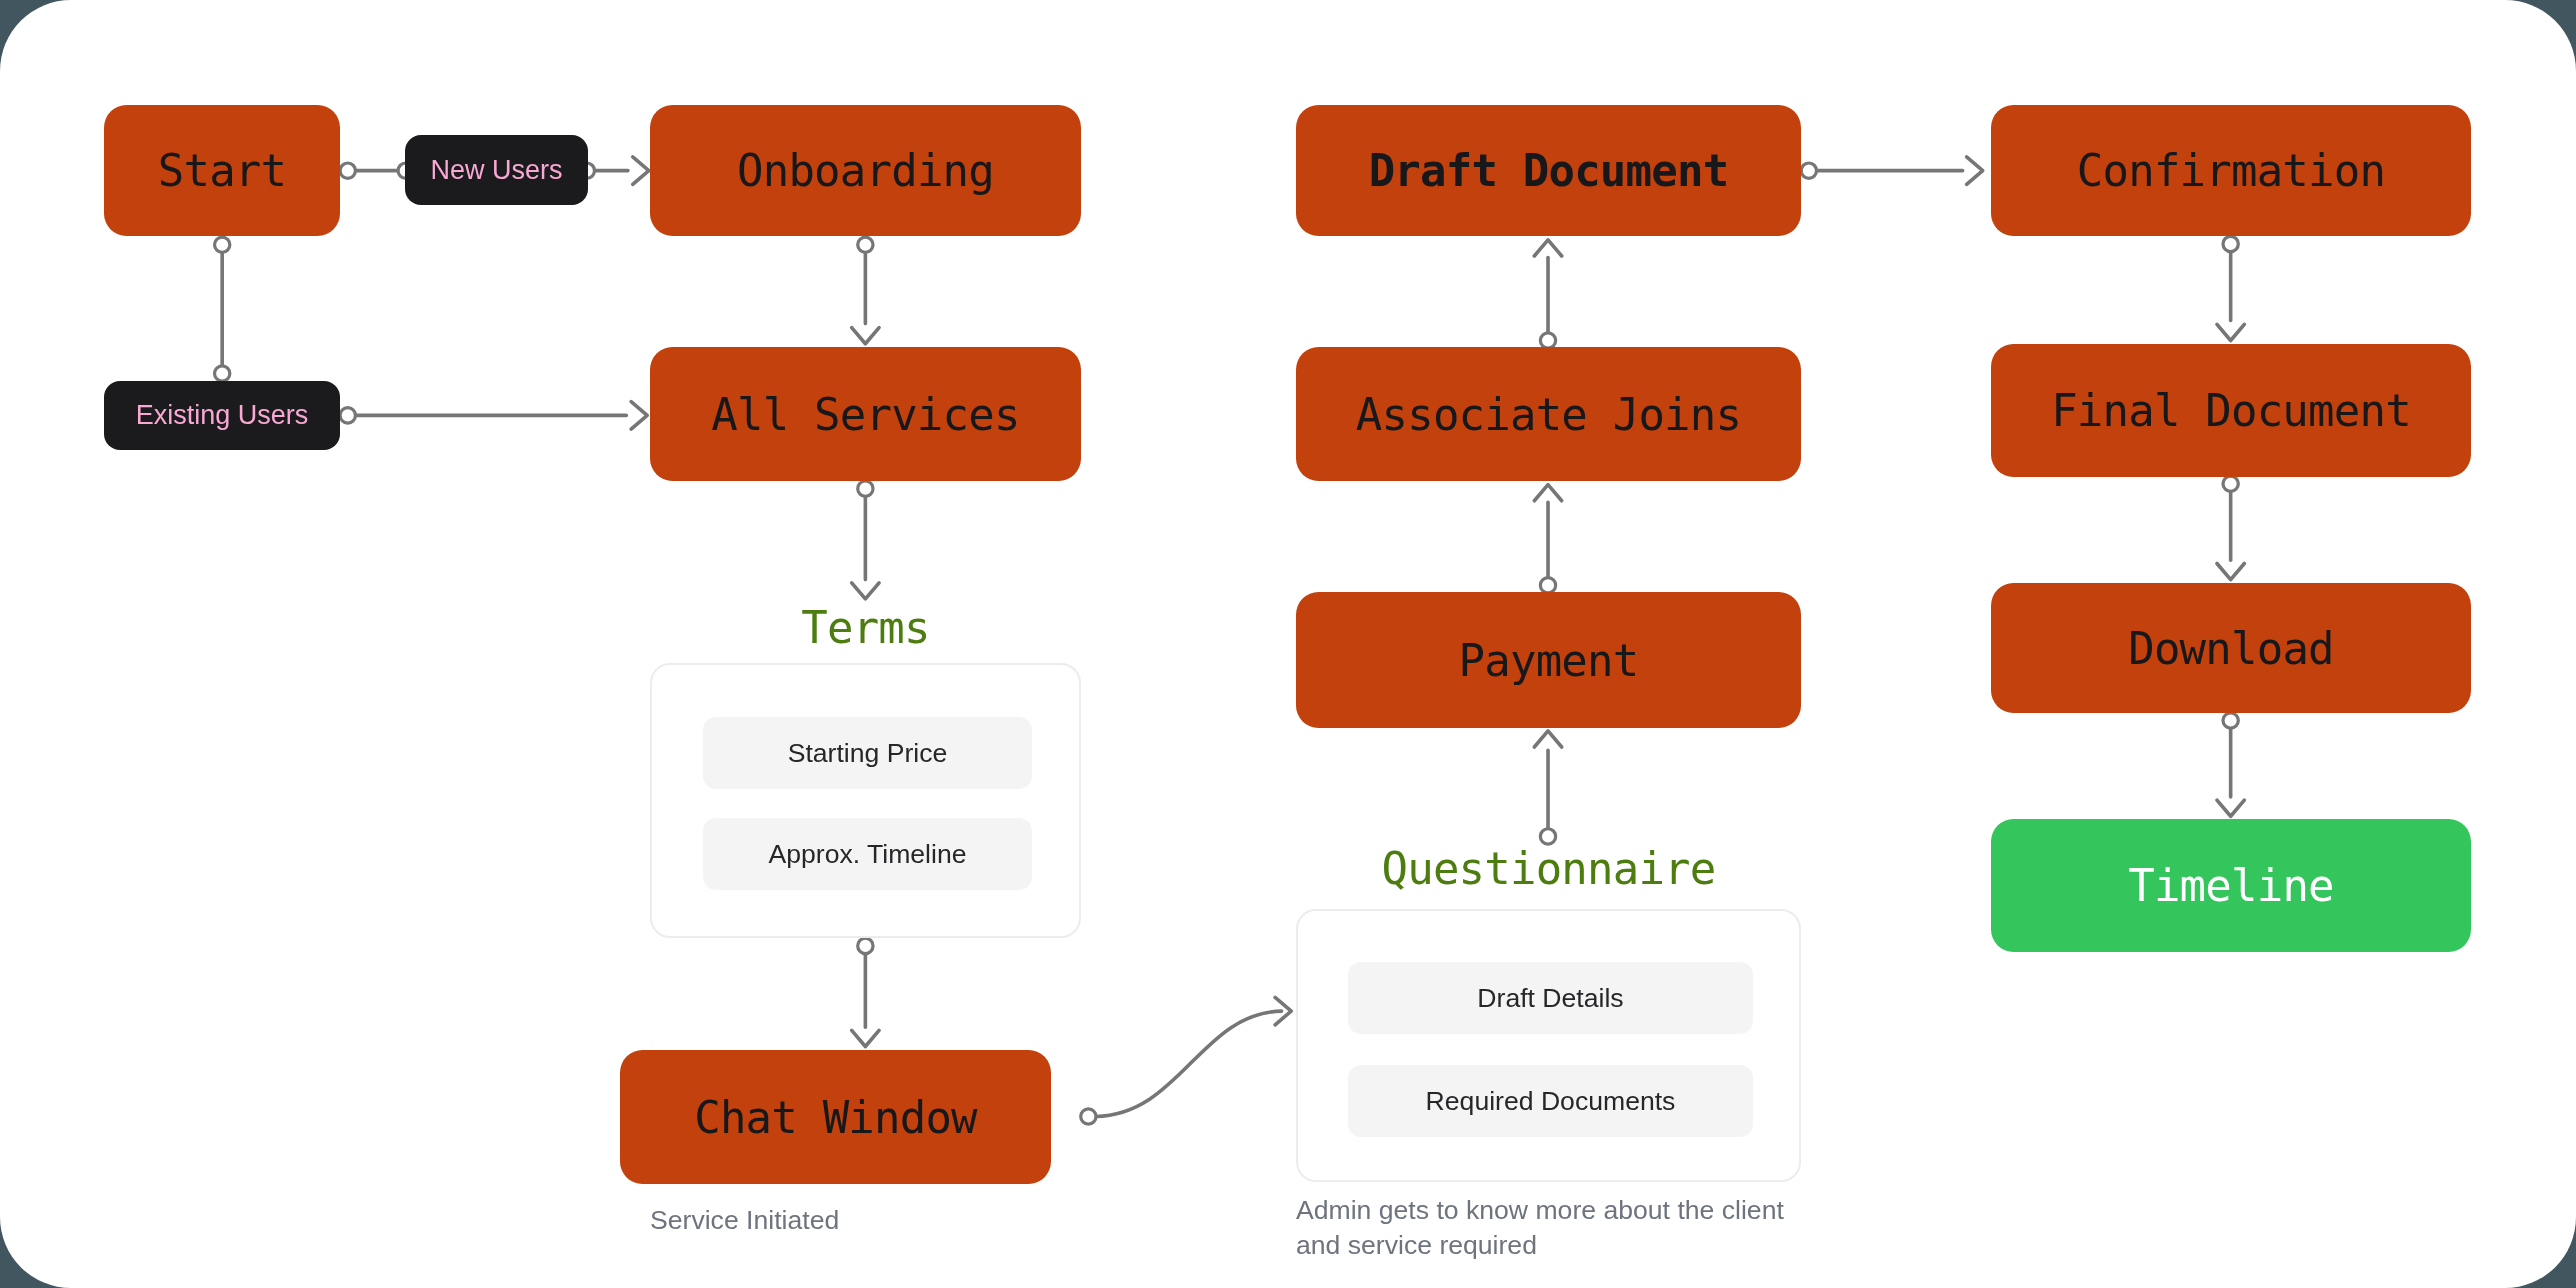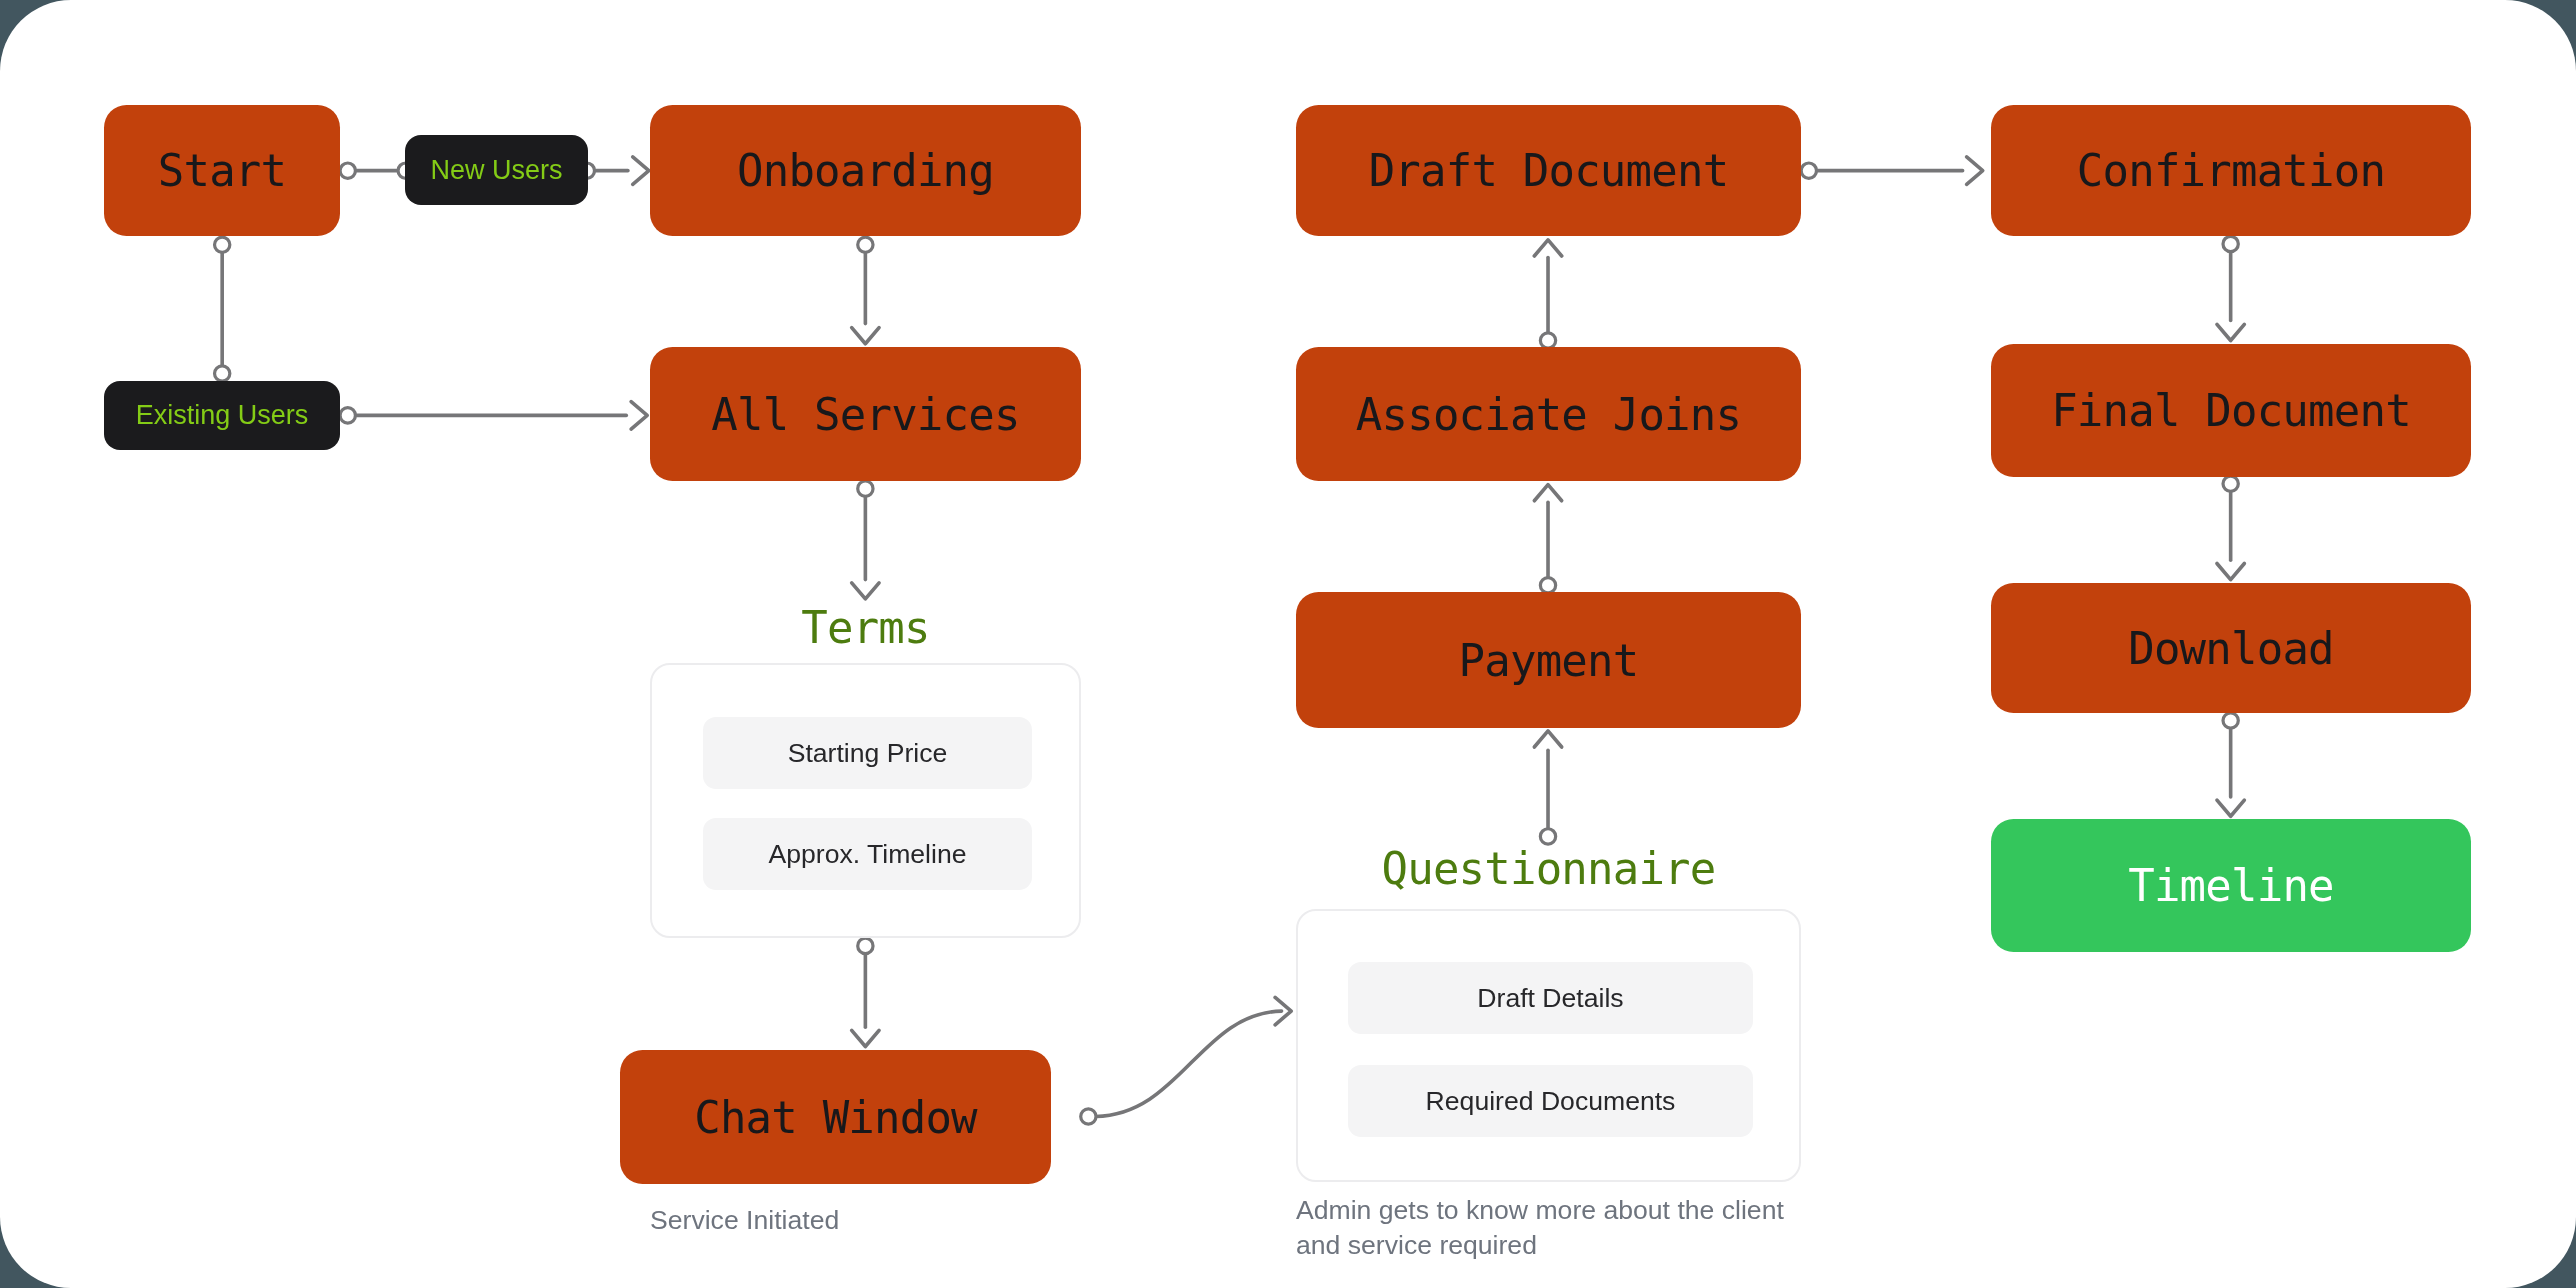--- a/index.html
+++ b/index.html
@@ -36,21 +36,21 @@
   }
   .node.success { background: #34c65c; color: #ffffff; }
 
   .pill {
     position: absolute;
     background: #1b1b1d;
     border-radius: 16px;
     display: flex; align-items: center; justify-content: center;
     font-family: "Liberation Sans", sans-serif;
     font-size: 27px; font-weight: 400;
-    color: #84cc16;
+    color: #f9a8d4;
     box-sizing: border-box;
   }
 
   .group-title {
     position: absolute;
     display: flex; align-items: center; justify-content: center;
     font-family: "DejaVu Sans Mono", monospace;
     font-size: 44px; font-weight: 500;
     color: #4d7c0f;
     letter-spacing: -0.8px;
@@ -78,21 +78,21 @@
     font-size: 26.6px; font-weight: 400;
     color: #6e747e;
     line-height: 35px;
   }
 
   
   .n-start          { left: 104px;  top: 105px;  width: 236px; height: 131px; }
   .n-onboarding     { left: 650px;  top: 105px;  width: 431px; height: 131px; }
   .n-all-services   { left: 650px;  top: 347px;  width: 431px; height: 134px; }
   .n-chat-window    { left: 620px;  top: 1050px; width: 431px; height: 134px; }
-  .n-draft-document { left: 1296px; top: 105px;  width: 505px; height: 131px; }
+  .n-draft-document { left: 1296px; top: 105px;  width: 505px; height: 131px; font-weight: bold; }
   .n-associate      { left: 1296px; top: 347px;  width: 505px; height: 134px; }
   .n-payment        { left: 1296px; top: 592px;  width: 505px; height: 136px; }
   .n-confirmation   { left: 1991px; top: 105px;  width: 480px; height: 131px; }
   .n-final-document { left: 1991px; top: 344px;  width: 480px; height: 133px; }
   .n-download       { left: 1991px; top: 583px;  width: 480px; height: 130px; }
   .n-completed      { left: 1991px; top: 819px; width: 480px; height: 133px; }
 
   .p-new-users      { left: 405px;  top: 135px;  width: 183px; height: 70px; }
   .p-existing-users { left: 104px;  top: 381px;  width: 236px; height: 69px; }
 

